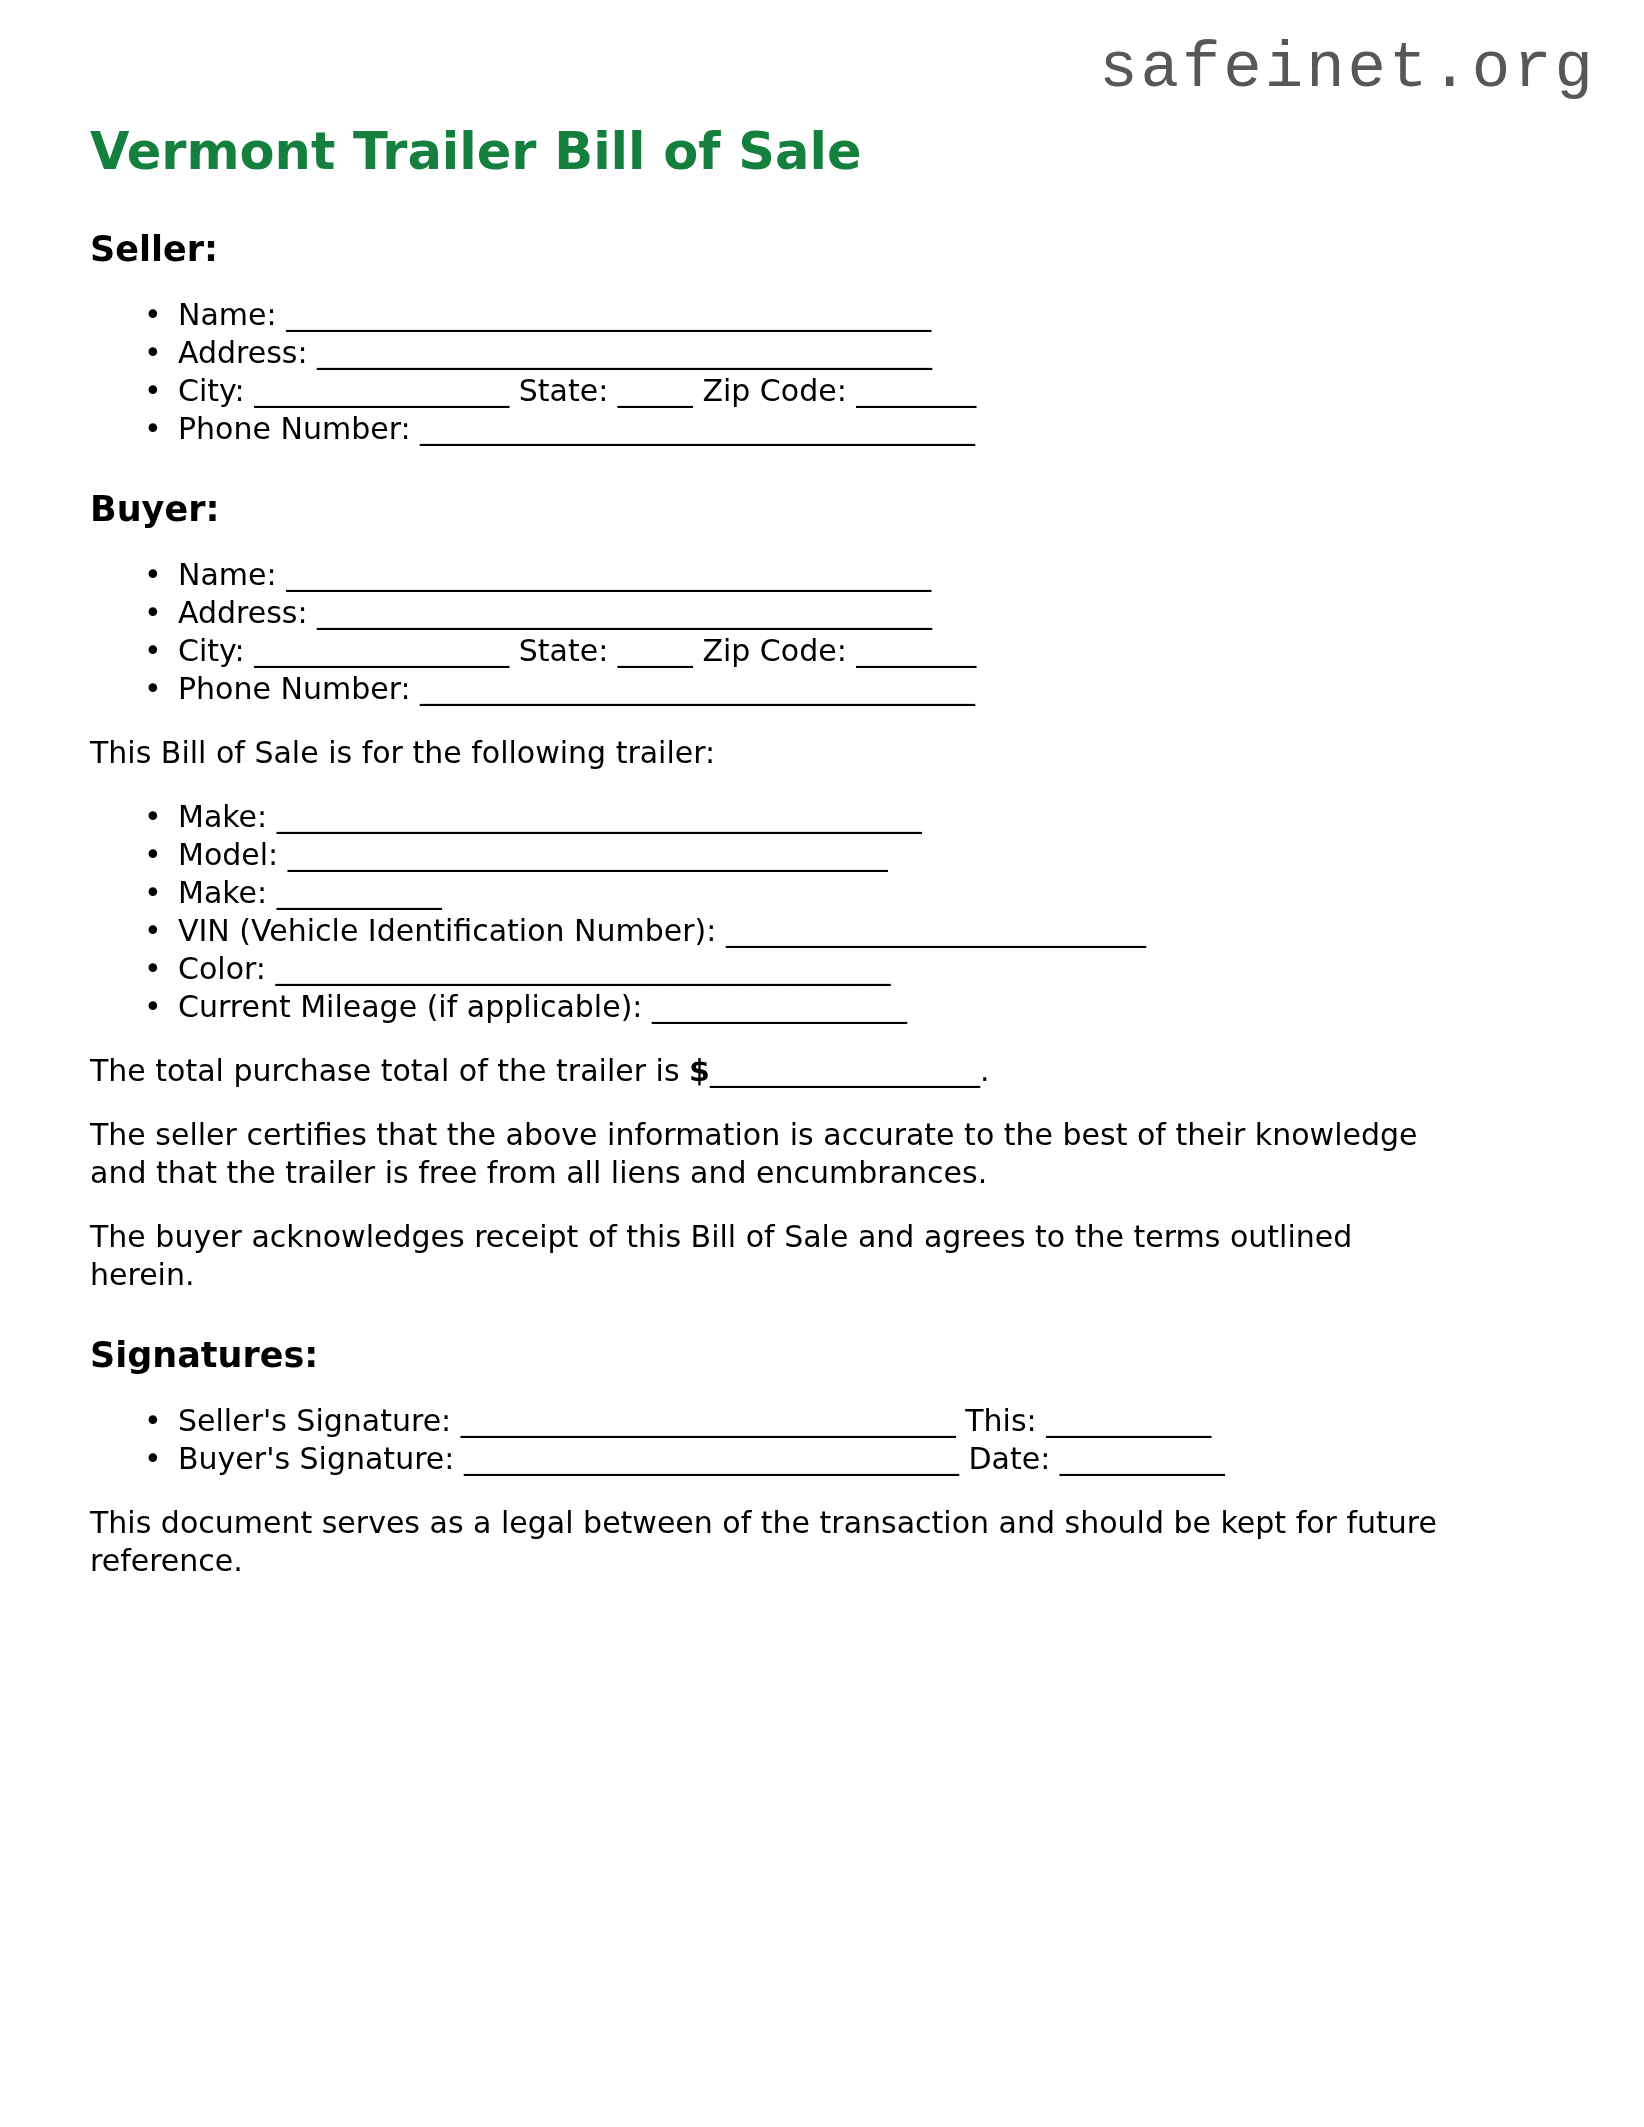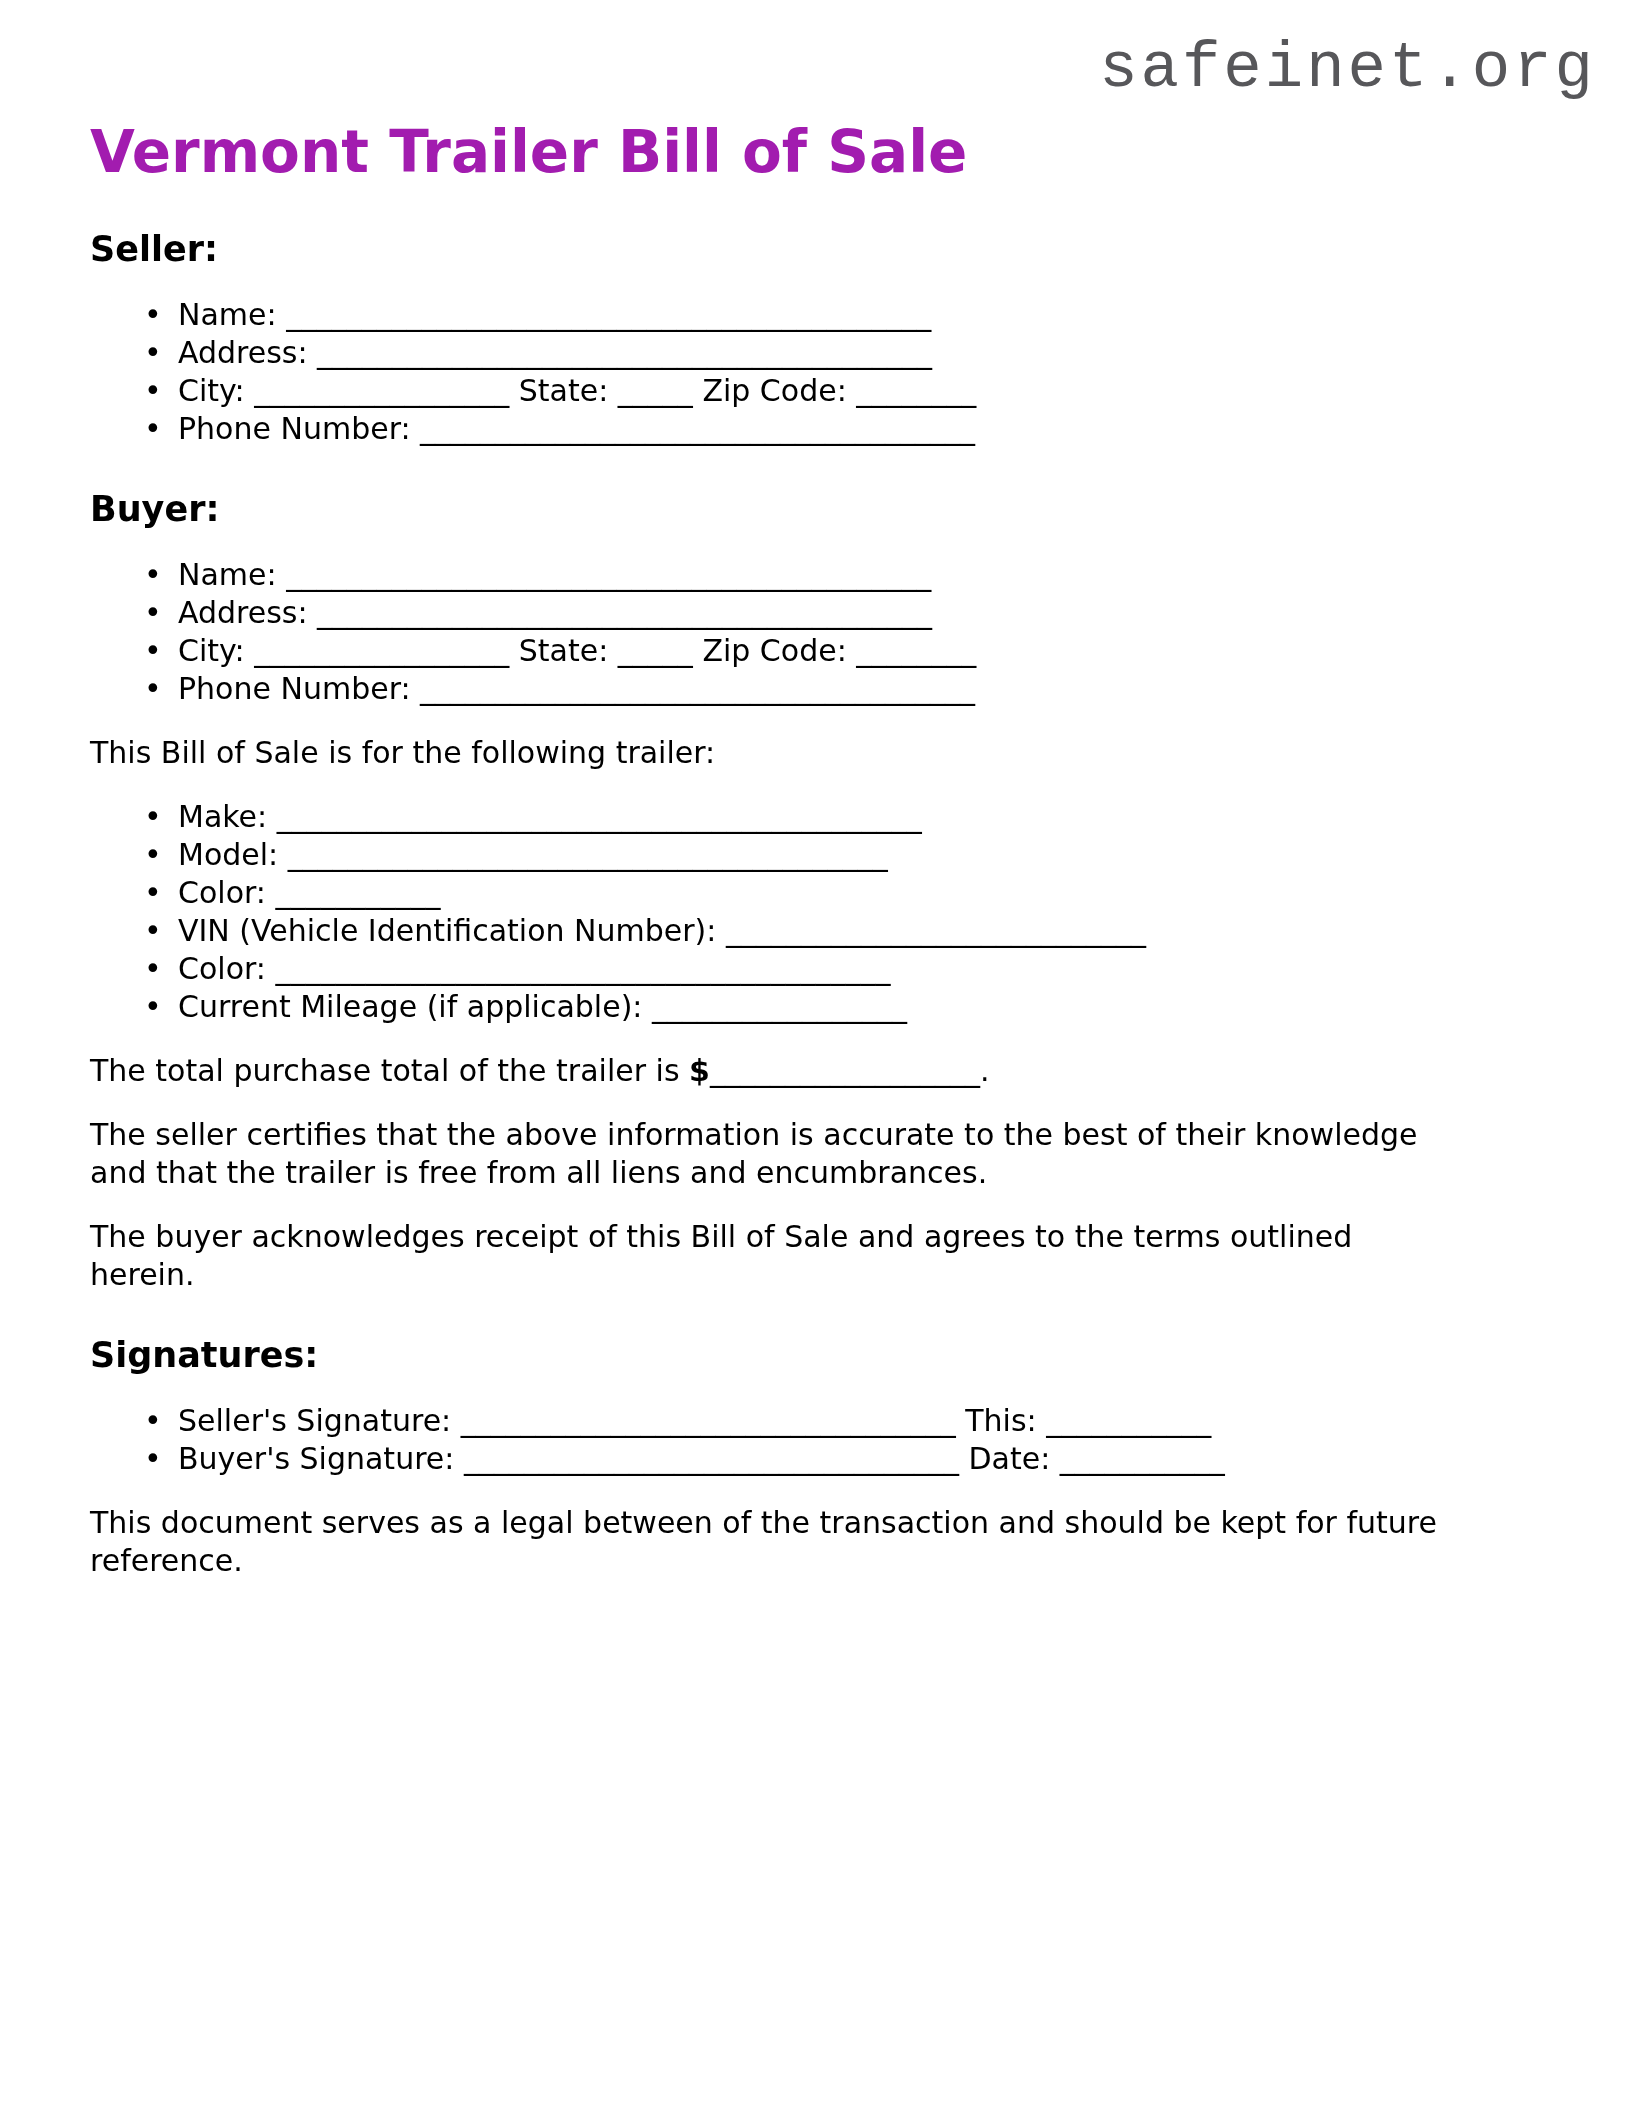--- a/index.html
+++ b/index.html
@@ -22,25 +22,25 @@
     right:48px;
     font-family:Liberation Mono, monospace;
     font-size:64px;
     line-height:1.1;
     letter-spacing:3px;
     font-weight:400;
     color:#57575a;
     white-space:nowrap;
   }
   h1.title{
-    font-size:58px;
+    font-size:51px;
     line-height:72px;
     font-weight:bold;
     margin:86px 0 40px 0;
-    color:#a21caf;
+    color:#15803d;
     white-space:nowrap;
   }
   h3.section{
     font-size:35px;
     line-height:42px;
     font-weight:bold;
     margin:40px 0 26px 0;
   }
   p.para{margin:26px 0;}
   ul.blist{
@@ -85,21 +85,21 @@
     <li>Name: ___________________________________________</li>
     <li>Address: _________________________________________</li>
     <li>City: _________________ State: _____ Zip Code: ________</li>
     <li>Phone Number: _____________________________________</li>
   </ul>
 
   <p class="para">This Bill of Sale is for the following trailer:</p>
   <ul class="blist">
     <li>Make: ___________________________________________</li>
     <li>Model: ________________________________________</li>
-    <li>Color: ___________</li>
+    <li>Make: ___________</li>
     <li>VIN (Vehicle Identification Number): ____________________________</li>
     <li>Color: _________________________________________</li>
     <li>Current Mileage (if applicable): _________________</li>
   </ul>
 
   <p class="para nowrap"><span>The total purchase total of the trailer is </span><span class="bold">$</span><span>__________________</span><span>.</span></p>
 
   <p class="para">The seller certifies that the above information is accurate to the best of their knowledge and that the trailer is free from all liens and encumbrances.</p>
 
   <p class="para">The buyer acknowledges receipt of this Bill of Sale and agrees to the terms outlined herein.</p>

